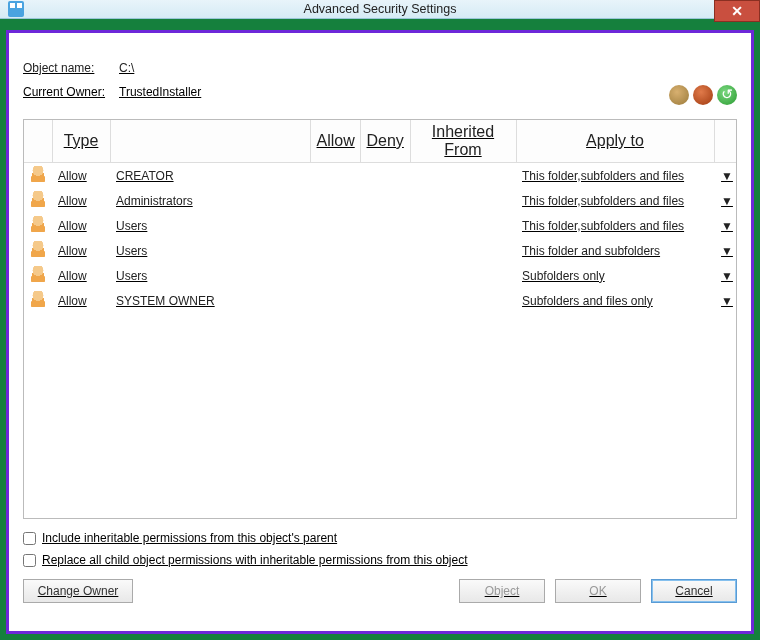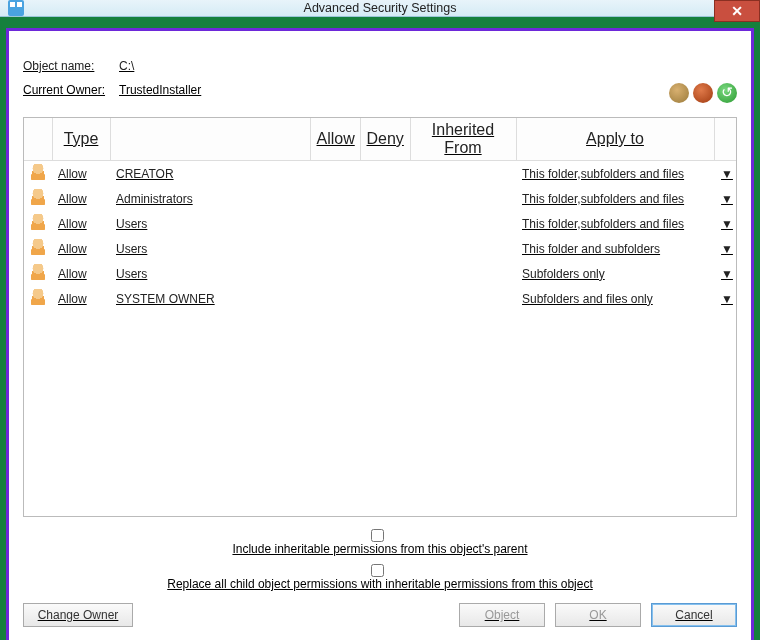--- a/index.html
+++ b/index.html
@@ -144,21 +144,21 @@
               radial-gradient(ellipse at 50% 90%, #f0a64a 60%, transparent 62%);
   border-radius: 2px;
 }
 .expand-arrow {
   color: #888;
   font-size: 10px;
   text-align: center;
   cursor: pointer;
 }
 .checkboxes { margin-top: 12px; }
-.cb-row { display: flex; align-items: center; margin-bottom: 8px; flex-direction: column; }
+.cb-row { display: flex; align-items: center; margin-bottom: 8px; }
 .cb-row input { margin-right: 6px; width: 13px; height: 13px; }
 .footer-btns {
   display: flex;
   margin-top: 4px;
   align-items: flex-end;
 }
 .footer-btns .spacer { flex: 1; }
 .btn {
   min-width: 86px;
   height: 24px;

